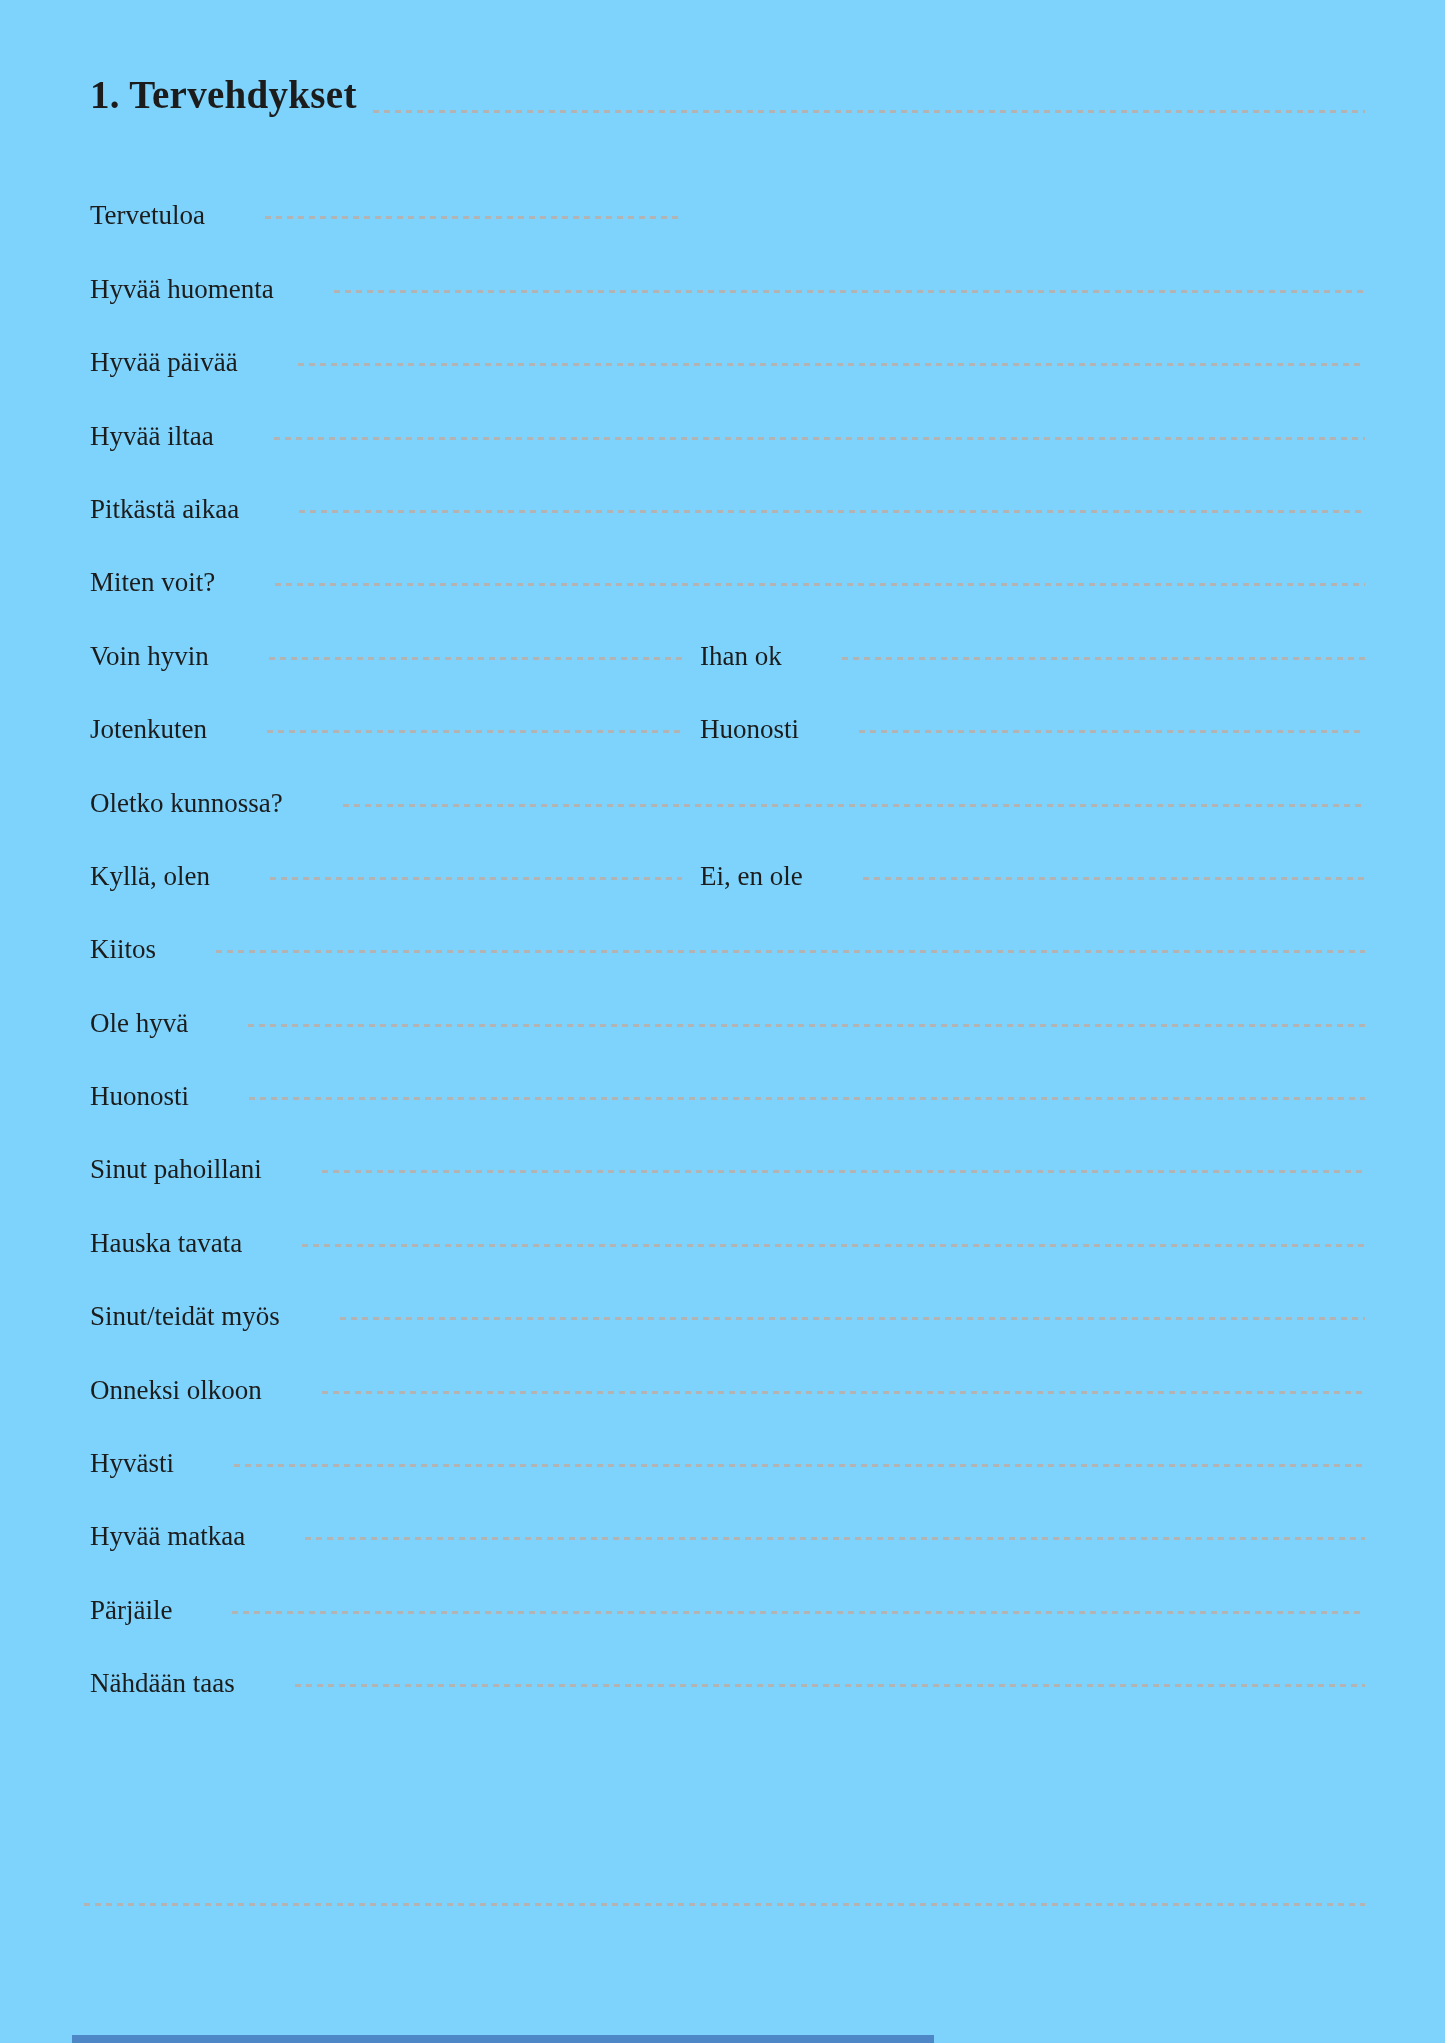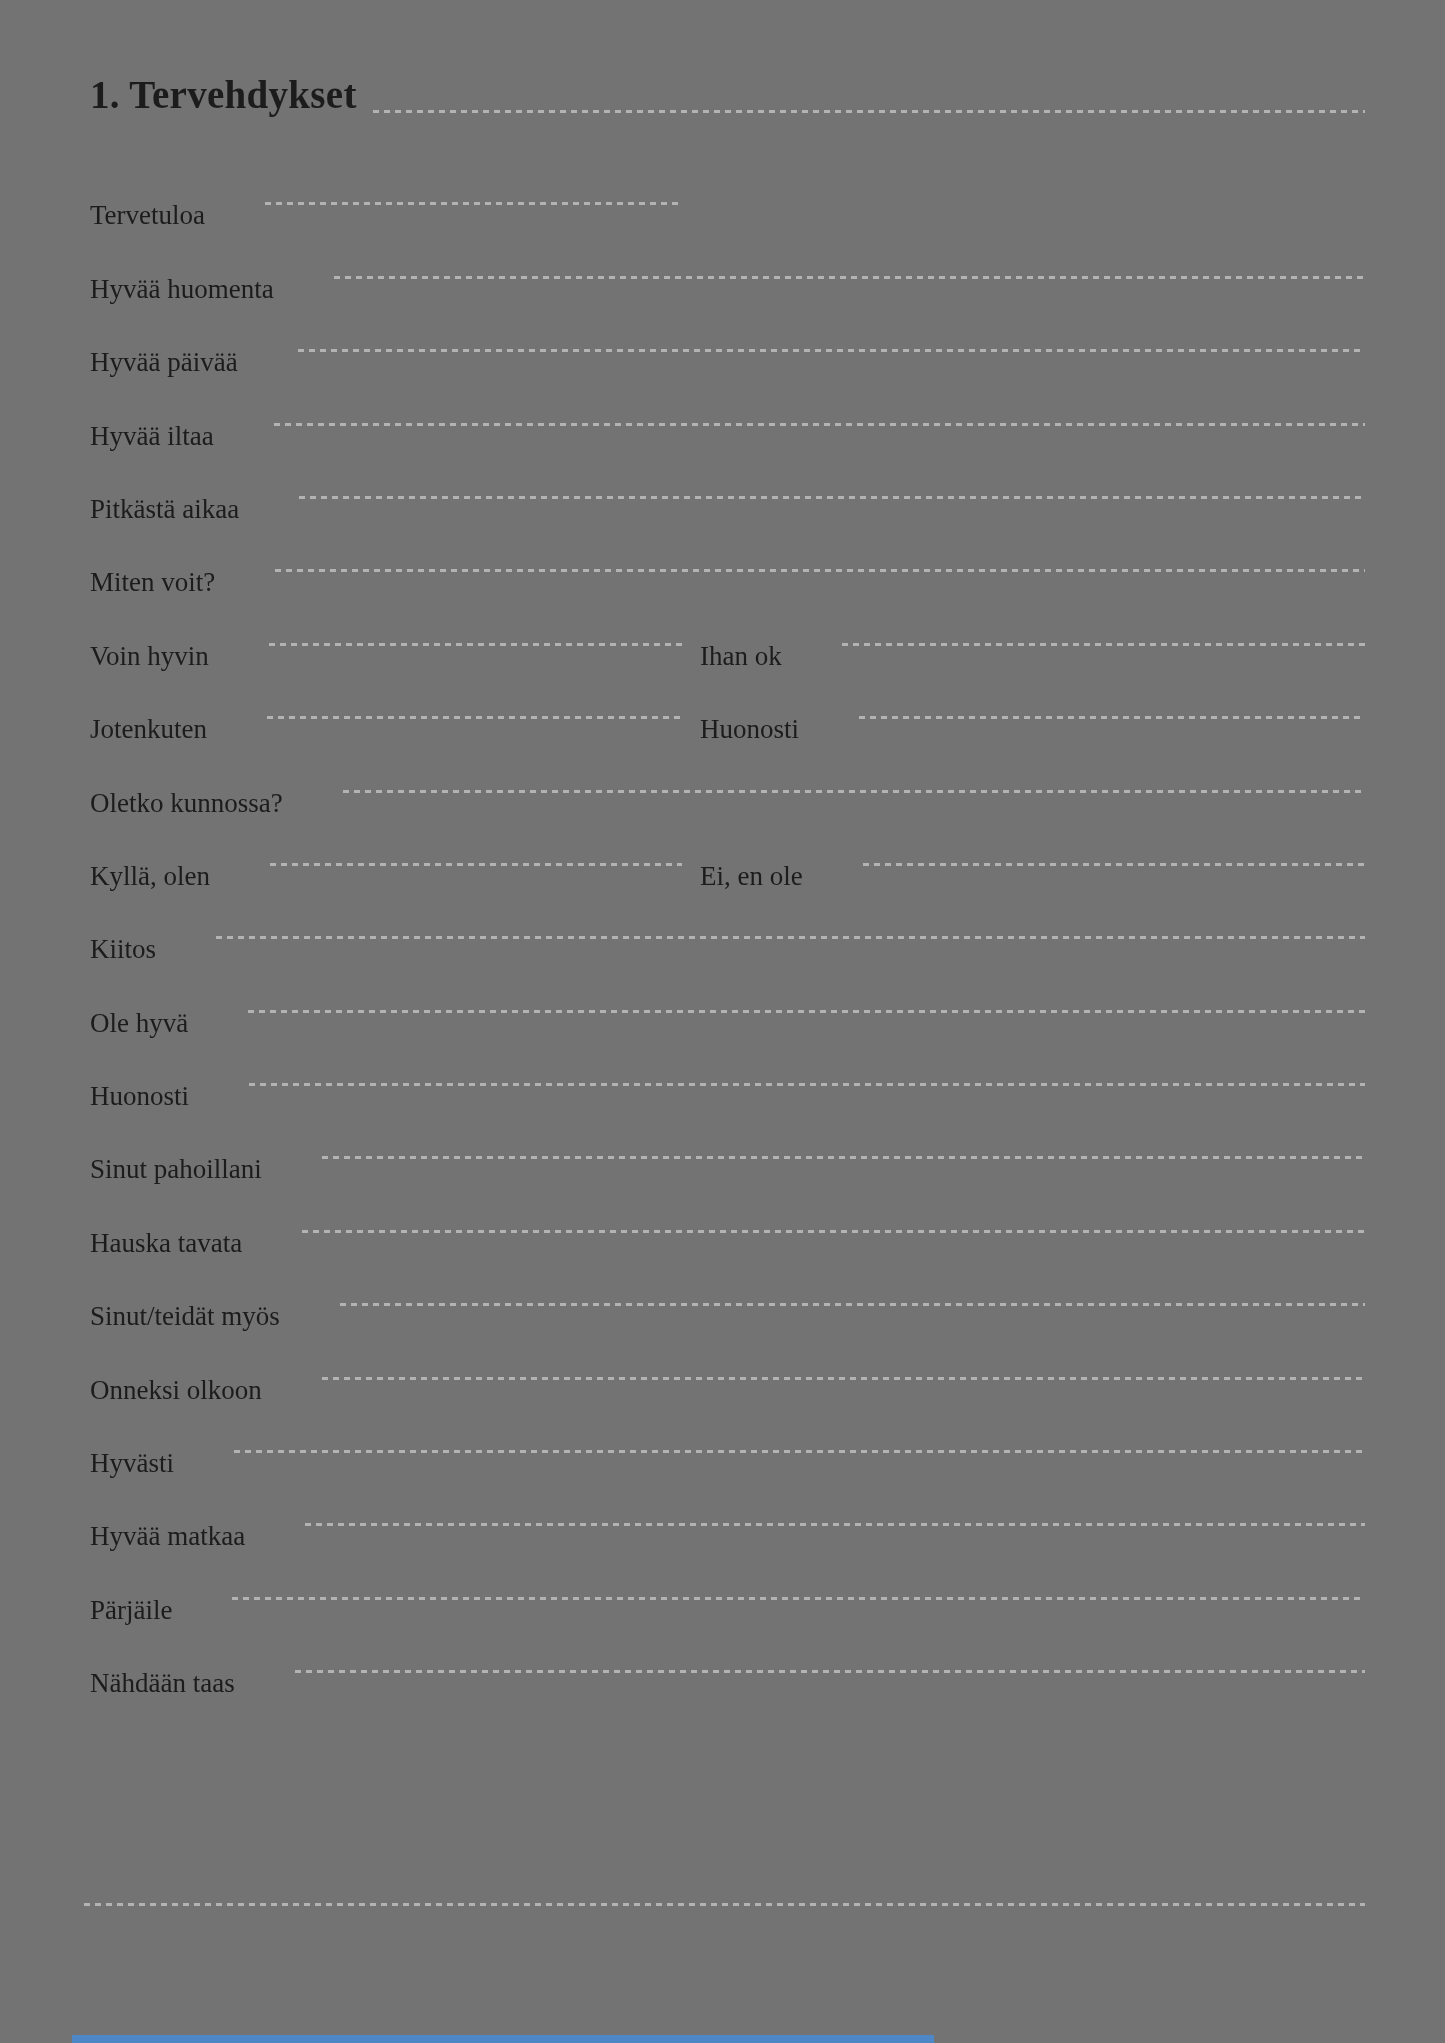--- a/index.html
+++ b/index.html
@@ -1,20 +1,20 @@
 <!DOCTYPE html>
 <html><head>
 <meta charset="utf-8">
 <style>
   html, body { margin: 0; padding: 0; background: #ffffff; }
   .page {
     position: relative;
     width: 1445px;
     height: 2043px;
-    background: #737373;
+    background: #7dd3fc;
     font-family: "Liberation Serif", "DejaVu Serif", serif;
     color: var(--text, #1c1c1c);
     overflow: hidden;
   }
   .title-row {
     position: absolute;
     left: 90px;
     right: 80px;
     top: 72px;
     display: flex;
@@ -43,21 +43,21 @@
     right: 80px;
     top: 164px;
   }
   .row {
     height: 73.4px;
     display: flex;
     align-items: flex-end;
   }
   .cell {
     display: flex;
-    align-items: flex-start;
+    align-items: center;
     flex: 1 1 auto;
     min-width: 0;
     gap: 44px;
   }
   .cell.left {
     flex: 0 0 592px;
     margin-right: 18px;
   }
   .label {
     font-size: 27px;

